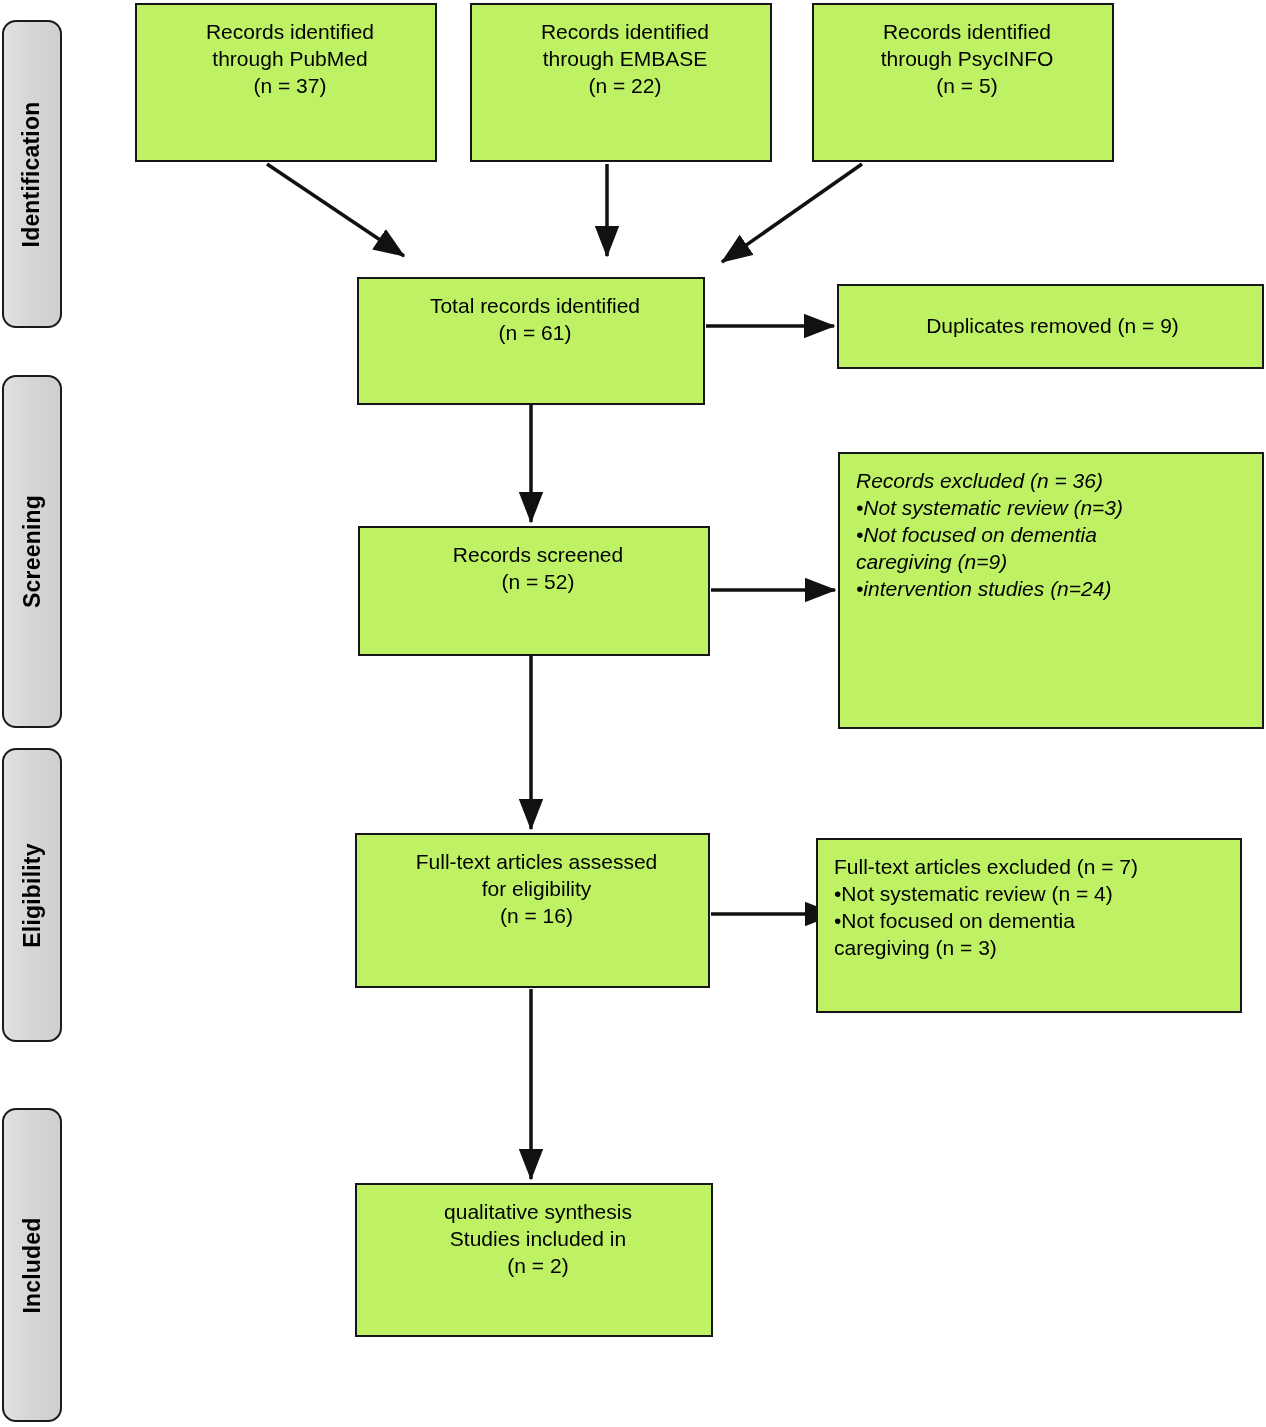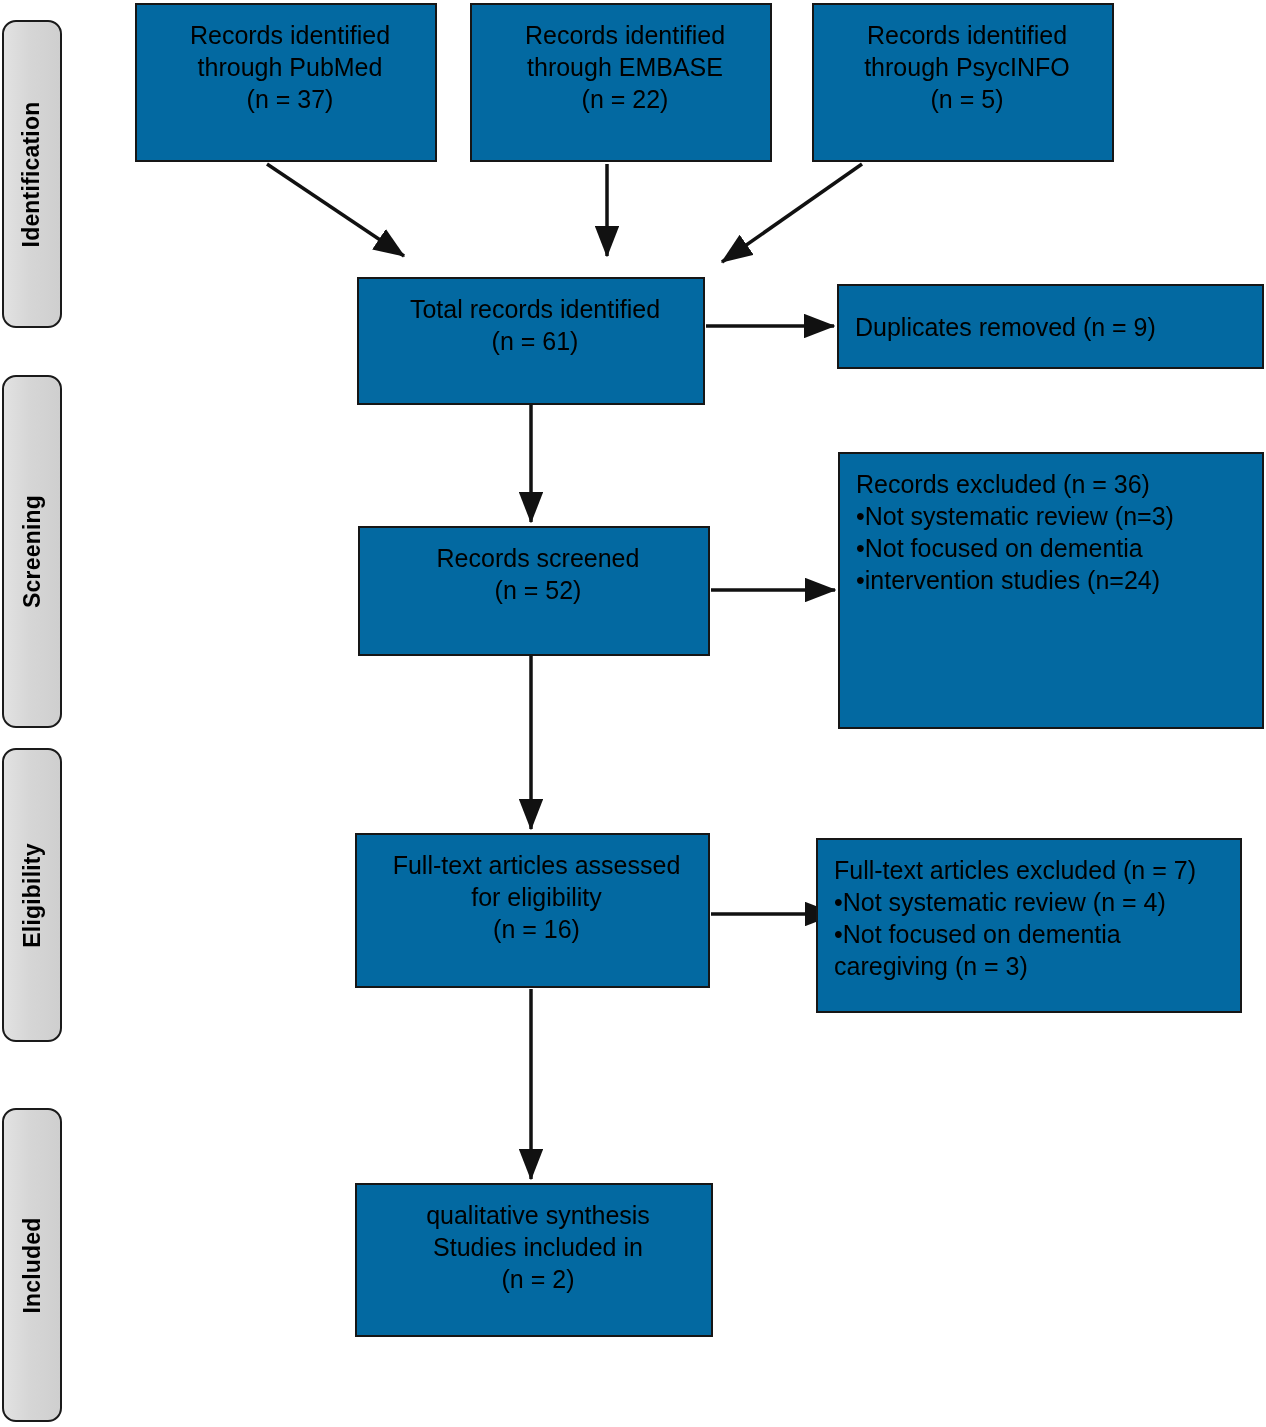--- a/index.html
+++ b/index.html
@@ -35,23 +35,23 @@
     font-size: 23px;
     letter-spacing: 0.2px;
     color: #000000;
     font-family: "Liberation Sans", sans-serif;
   }
 
   
   .flow-box {
     position: absolute;
     box-sizing: border-box;
-    background: #0369a1;
+    background: #bef264;
     border: 2.5px solid #161616;
-    font-size: 25px;
+    font-size: 21px;
     line-height: 1.28;
     color: #000000;
     padding: 14px 12px 10px 20px;
   }
   .flow-box.center-text {
     text-align: center;
   }
   .flow-box.left-text {
     text-align: left;
     padding-left: 16px;
@@ -142,33 +142,34 @@
     <span class="line">Records identified</span>
     <span class="line">through PsycINFO</span>
     <span class="line">(n = 5)</span>
   </div>
 
   <div class="flow-box center-text" style="left:357px; top:261px; width:348px; height:128px;margin-top:16px;">
     <span class="line">Total records identified</span>
     <span class="line">(n = 61)</span>
   </div>
 
-  <div class="flow-box left-text vcenter" style="left:837px; top:284px; width:427px; height:85px;">
+  <div class="flow-box left-text vcenter" style="left:837px; top:284px; width:427px; height:85px;text-align:center;">
     <span class="line">Duplicates removed (n = 9)</span>
   </div>
 
   <div class="flow-box center-text" style="left:358px; top:526px; width:352px; height:130px;">
     <span class="line">Records screened</span>
     <span class="line">(n = 52)</span>
   </div>
 
-  <div class="flow-box left-text" style="left:838px; top:452px; width:426px; height:277px;">
+  <div class="flow-box left-text" style="left:838px; top:452px; width:426px; height:277px;font-style:italic;">
     <span class="line">Records excluded (n = 36)</span>
     <span class="bullet-line">•Not systematic review (n=3)</span>
     <span class="bullet-line">•Not focused on dementia</span>
+    <span class="bullet-line">caregiving (n=9)</span>
     <span class="bullet-line">•intervention studies (n=24)</span>
   </div>
 
   <div class="flow-box center-text" style="left:355px; top:833px; width:355px; height:155px;">
     <span class="line">Full-text articles assessed</span>
     <span class="line">for eligibility</span>
     <span class="line">(n = 16)</span>
   </div>
 
   <div class="flow-box left-text" style="left:816px; top:838px; width:426px; height:175px;">

